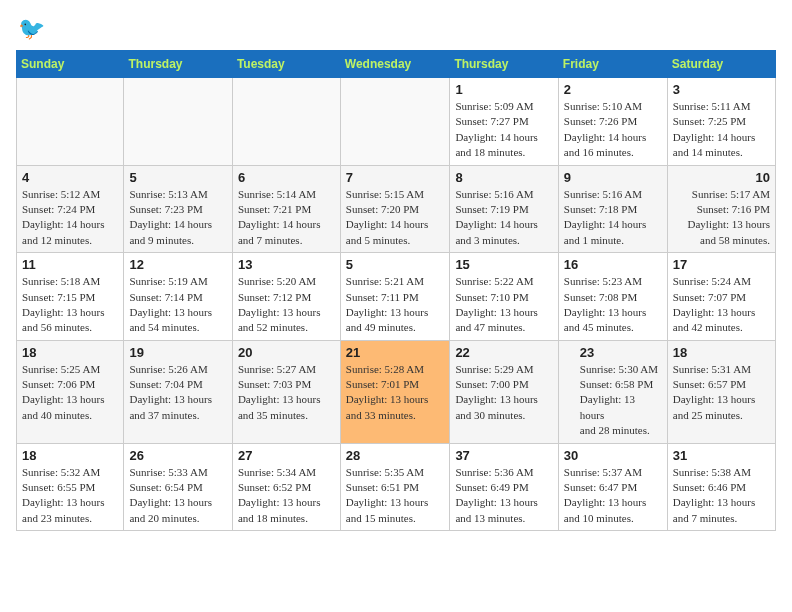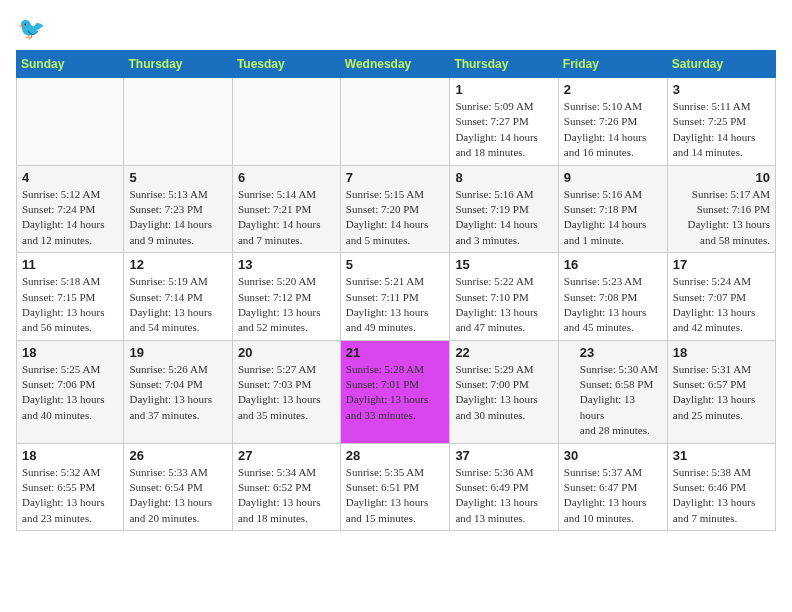--- a/index.html
+++ b/index.html
@@ -213,21 +213,21 @@
           <div class="day-info">Sunrise: 5:25 AM<br>Sunset: 7:06 PM<br>Daylight: 13 hours<br>and 40 minutes.</div>
         </td>
         <td style="background: rgb(245, 245, 245);">
           <span class="day-number">19</span>
           <div class="day-info">Sunrise: 5:26 AM<br>Sunset: 7:04 PM<br>Daylight: 13 hours<br>and 37 minutes.</div>
         </td>
         <td style="background: rgb(245, 245, 245);">
           <span class="day-number">20</span>
           <div class="day-info">Sunrise: 5:27 AM<br>Sunset: 7:03 PM<br>Daylight: 13 hours<br>and 35 minutes.</div>
         </td>
-        <td style="background: #d946ef; margin-left: 28px;">
+        <td style="background: #fdba74; margin-left: 28px;">
           <span class="day-number">21</span>
           <div class="day-info">Sunrise: 5:28 AM<br>Sunset: 7:01 PM<br>Daylight: 13 hours<br>and 33 minutes.</div>
         </td>
         <td style="background: rgb(245, 245, 245); margin-left: 36px;">
           <span class="day-number">22</span>
           <div class="day-info">Sunrise: 5:29 AM<br>Sunset: 7:00 PM<br>Daylight: 13 hours<br>and 30 minutes.</div>
         </td>
         <td style="background: rgb(245, 245, 245); padding-left: 21px;">
           <span class="day-number">23</span>
           <div class="day-info">Sunrise: 5:30 AM<br>Sunset: 6:58 PM<br>Daylight: 13 hours<br>and 28 minutes.</div>

